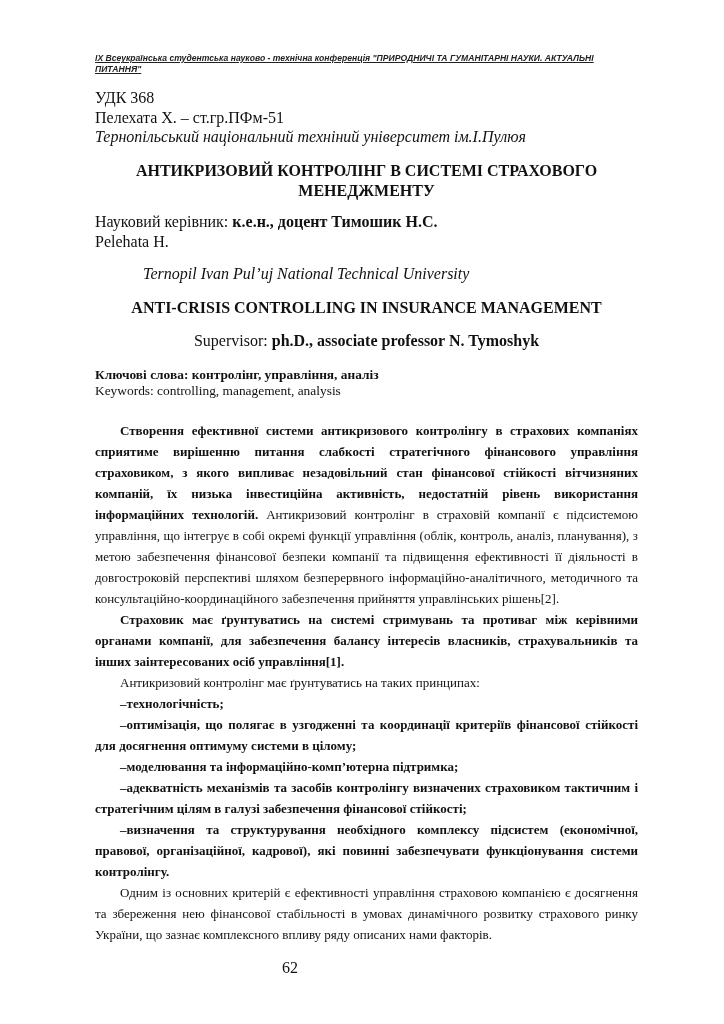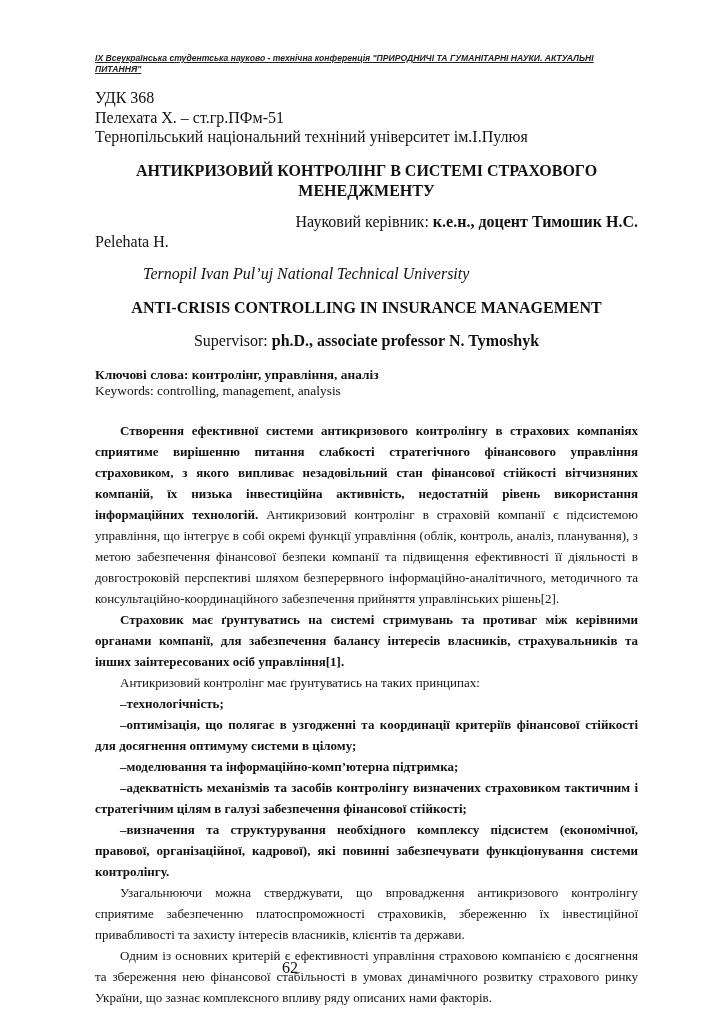--- a/index.html
+++ b/index.html
@@ -1,22 +1,22 @@
 <!DOCTYPE html>
 <html><head>
   <meta charset="utf-8">
   <style>
     html, body { margin: 0; padding: 0; background: #ffffff; }
     body { width: 724px; height: 1024px; position: relative; overflow: hidden; color: #111; font-family: "Liberation Serif", serif; }
     .conf-header { position: absolute; left: 95px; top: 53px; width: 543px; font-family: "Liberation Sans", sans-serif; font-style: italic; font-weight: bold; font-size: 8.6px; line-height: 11px; text-decoration: underline; color: #222; }
     .udk { position: absolute; left: 95px; top: 88px; font-size: 16px; line-height: 20px; }
     .author-ua { position: absolute; left: 95px; top: 108px; font-size: 16px; line-height: 20px; }
-    .univ-ua { position: absolute; left: 95px; top: 127px; font-size: 16px; line-height: 20px; }
+    .univ-ua { position: absolute; left: 95px; top: 127px; font-size: 16px; line-height: 20px; font-style: italic; }
     .title-ua { position: absolute; left: 95px; top: 161px; width: 543px; text-align: center; font-size: 16px; font-weight: bold; line-height: 20px; }
-    .sup-ua { position: absolute; left: 95px; top: 212px; width: 543px; text-align: right; font-size: 16px; line-height: 20px; }
+    .sup-ua { position: absolute; left: 95px; top: 212px; width: 543px; text-align: left; font-size: 16px; line-height: 20px; }
     .sup-ua b { font-weight: bold; }
     .author-en { position: absolute; left: 95px; top: 232px; font-size: 16px; font-weight: normal; line-height: 20px; }
     .univ-en { position: absolute; left: 95px; top: 264px; font-size: 16px; font-style: italic; line-height: 20px; margin-left: 48px; }
     .title-en { position: absolute; left: 95px; top: 298px; width: 543px; text-align: center; font-size: 16px; font-weight: bold; line-height: 20px; }
     .sup-en { position: absolute; left: 95px; top: 331px; width: 543px; text-align: center; font-size: 16px; line-height: 20px; }
     .sup-en b { font-weight: bold; }
     .kw-ua { position: absolute; left: 95px; top: 366px; font-size: 13.4px; font-weight: bold; line-height: 18px; }
     .kw-en { position: absolute; left: 95px; top: 382px; font-size: 13.4px; line-height: 18px; }
     .body-text { position: absolute; left: 95px; top: 420px; width: 543px; font-size: 13px; line-height: 21px; }
     .body-text p { margin: 0; text-align: justify; text-indent: 25px; }
@@ -53,17 +53,16 @@
 
 <div class="body-text">
   <p><b>Створення ефективної системи антикризового контролінгу в страхових компаніях сприятиме вирішенню питання слабкості стратегічного фінансового управління страховиком, з якого випливає незадовільний стан фінансової стійкості вітчизняних компаній, їх низька інвестиційна активність, недостатній рівень використання інформаційних технологій.</b><span> Антикризовий контролінг в страховій компанії є підсистемою управління, що інтегрує в собі окремі функції управління (облік, контроль, аналіз, планування), з метою забезпечення фінансової безпеки компанії та підвищення ефективності її діяльності в довгостроковій перспективі шляхом безперервного інформаційно-аналітичного, методичного та консультаційно-координаційного забезпечення прийняття управлінських рішень[2].</span></p>
   <p><b>Страховик має ґрунтуватись на системі стримувань та противаг між керівними органами компанії, для забезпечення балансу інтересів власників, страхувальників та інших заінтересованих осіб управління[1].</b></p>
   <p>Антикризовий контролінг має ґрунтуватись на таких принципах:</p>
   <p class="bullet">–технологічність;</p>
   <p class="bullet">–оптимізація, що полягає в узгодженні та координації критеріїв фінансової стійкості для досягнення оптимуму системи в цілому;</p>
   <p class="bullet">–моделювання та інформаційно-комп’ютерна підтримка;</p>
   <p class="bullet">–адекватність механізмів та засобів контролінгу визначених страховиком тактичним і стратегічним цілям в галузі забезпечення фінансової стійкості;</p>
   <p class="bullet">–визначення та структурування необхідного комплексу підсистем (економічної, правової, організаційної, кадрової), які повинні забезпечувати функціонування системи контролінгу.</p>
-  <p>Узагальнюючи можна стверджувати, що впровадження антикризового контролінгу сприятиме забезпеченню платоспроможності страховиків, збереженню їх інвестиційної привабливості та захисту інтересів власників, клієнтів та держави.</p>
   <p>Одним із основних критерій є  ефективності управління страховою компанією є досягнення та збереження нею фінансової стабільності в умовах динамічного розвитку страхового ринку України, що зазнає комплексного впливу ряду описаних нами факторів.</p>
 </div>
 
 <div class="page-number">62</div>
 
 </body></html>

